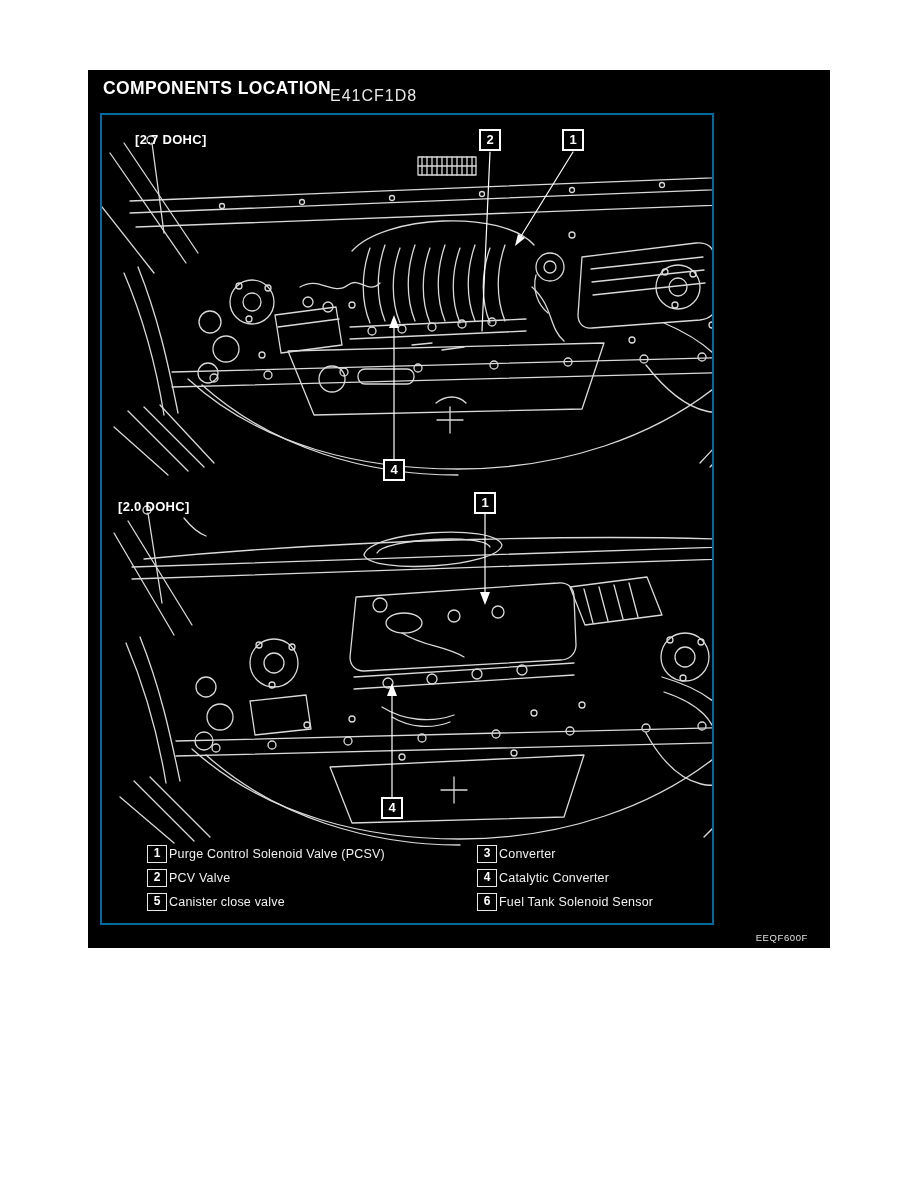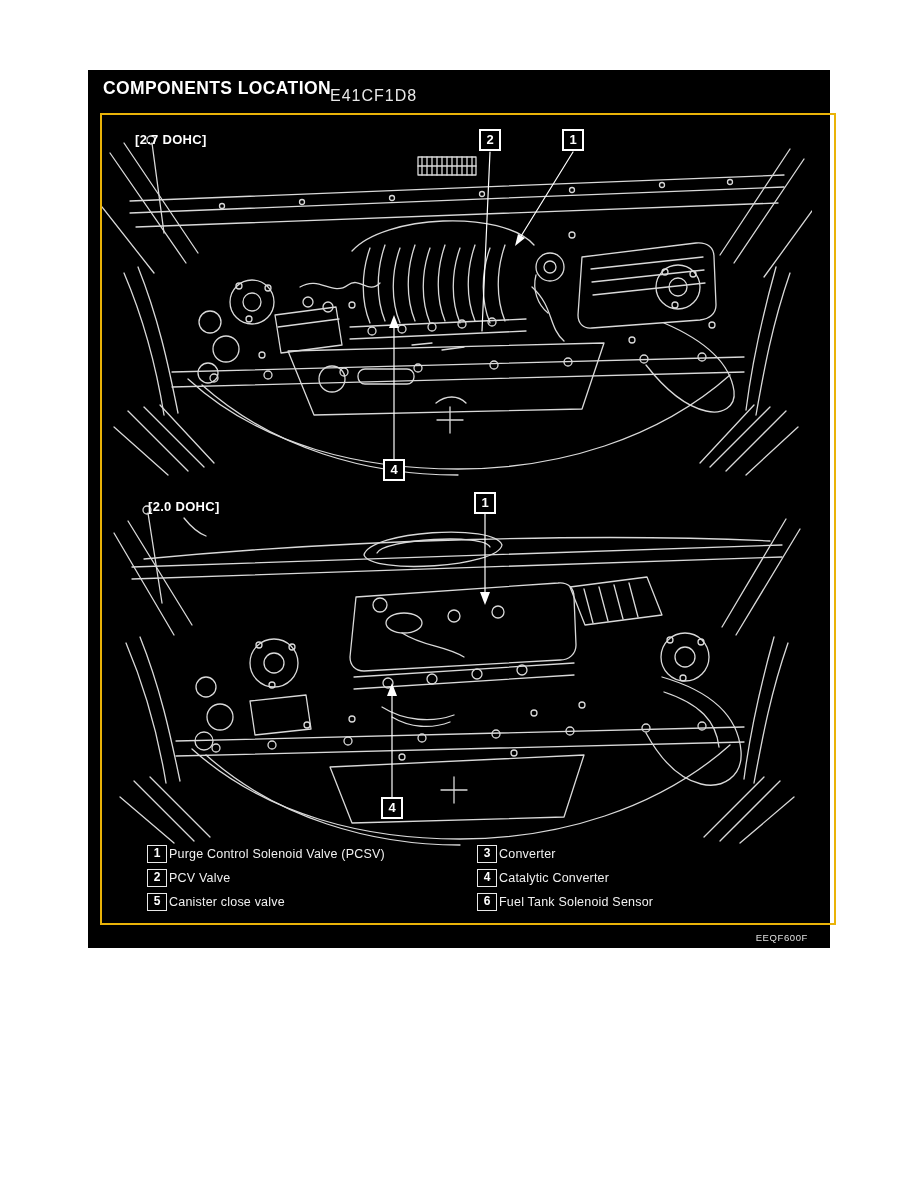--- a/index.html
+++ b/index.html
@@ -1,21 +1,21 @@
 <!DOCTYPE html>
 <html><head>
 <meta charset="utf-8">
 <style>
   * { margin:0; padding:0; box-sizing:border-box; }
   body { background:#ffffff; font-family:"Liberation Sans", sans-serif; }
   .page { position:relative; width:918px; height:1188px; background:#ffffff; overflow:hidden; }
   .panel { position:absolute; left:88px; top:70px; width:742px; height:878px; background:#000000; }
   .title { position:absolute; left:15px; top:8px; color:#ffffff; font-size:17.5px; font-weight:bold; letter-spacing:0.4px; }
   .code  { position:absolute; left:242px; top:17px; color:#e8e8e8; font-size:16px; letter-spacing:1px; }
-  .frame { position:absolute; left:12px; top:43px; width:736px; height:812px; border:2px solid #eab308; overflow:hidden; }
+  .frame { position:absolute; left:12px; top:43px; width:614px; height:812px; border:2px solid #0369a1; overflow:hidden; }
   .drawing { position:absolute; left:0; top:0; }
   .dia-label { position:absolute; color:#ffffff; font-size:13px; font-weight:bold; letter-spacing:0.3px; }
   .callout { position:absolute; width:22px; height:22px; background:#000000; border:2px solid #ffffff;
              color:#ffffff; font-size:13px; font-weight:bold; text-align:center; line-height:18px; }
   .legend-col { position:absolute; }
   .legend-row { display:flex; align-items:center; height:18px; margin-bottom:6px; }
   .lnum { display:inline-block; width:20px; height:18px; border:1.5px solid #e8e8e8; background:#000;
           color:#ffffff; font-size:12px; font-weight:bold; text-align:center; line-height:15px; flex:0 0 auto; }
   .ltext { color:#f0f0f0; font-size:12.5px; margin-left:2px; white-space:nowrap; letter-spacing:0.2px; }
   .figcode { position:absolute; right:22px; top:862px; color:#e0e0e0; font-size:9.5px; letter-spacing:0.6px;text-align:right; }
@@ -258,21 +258,21 @@
           <path d="M292,344 L292,210"></path>
           <polygon points="292,200 287,213 297,213" fill="#ffffff" stroke="none"></polygon>
           <path d="M383,399 L383,482"></path>
           <polygon points="383,490 378,477 388,477" fill="#ffffff" stroke="none"></polygon>
           <path d="M290,682 L290,576"></path>
           <polygon points="290,568 285,581 295,581" fill="#ffffff" stroke="none"></polygon>
         </g>
       </svg>
 
       <div class="dia-label" style="left:33px; top:17px;">[2.7 DOHC]</div>
-      <div class="dia-label" style="left:46px; top:384px;">[2.0 DOHC]</div>
+      <div class="dia-label" style="left:16px; top:384px;">[2.0 DOHC]</div>
 
       <div class="callout" style="left:377px; top:14px;">2</div>
       <div class="callout" style="left:460px; top:14px;">1</div>
       <div class="callout" style="left:281px; top:344px;">4</div>
 
       <div class="callout" style="left:372px; top:377px;">1</div>
       <div class="callout" style="left:279px; top:682px;">4</div>
 
       <div class="legend-col" style="left:45px; top:730px;">
         <div class="legend-row">

